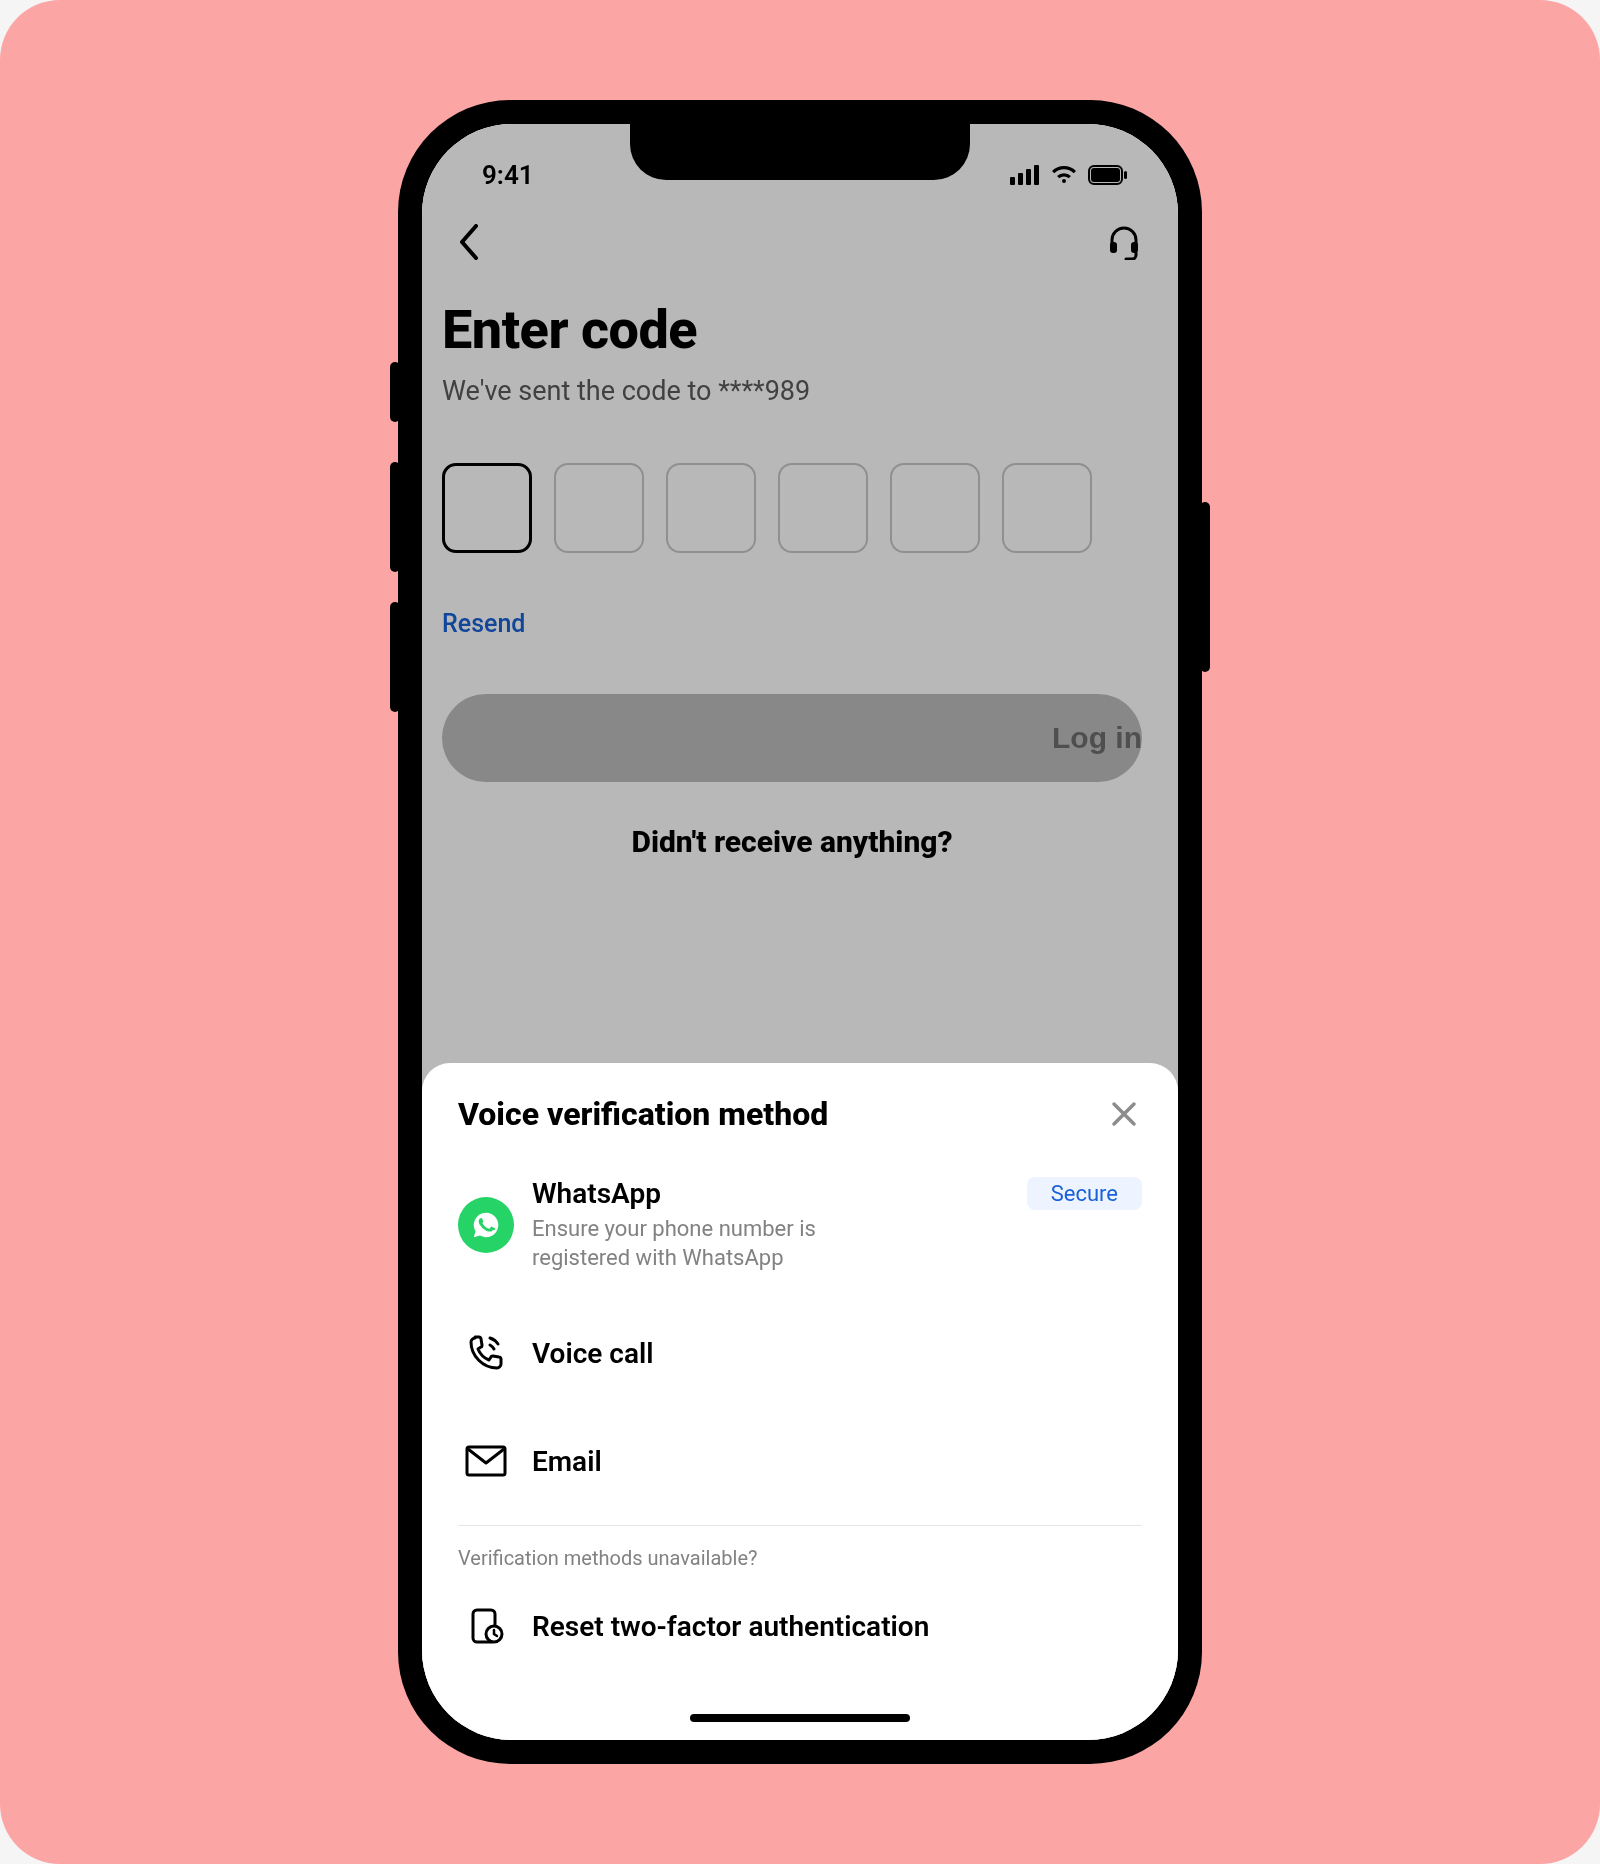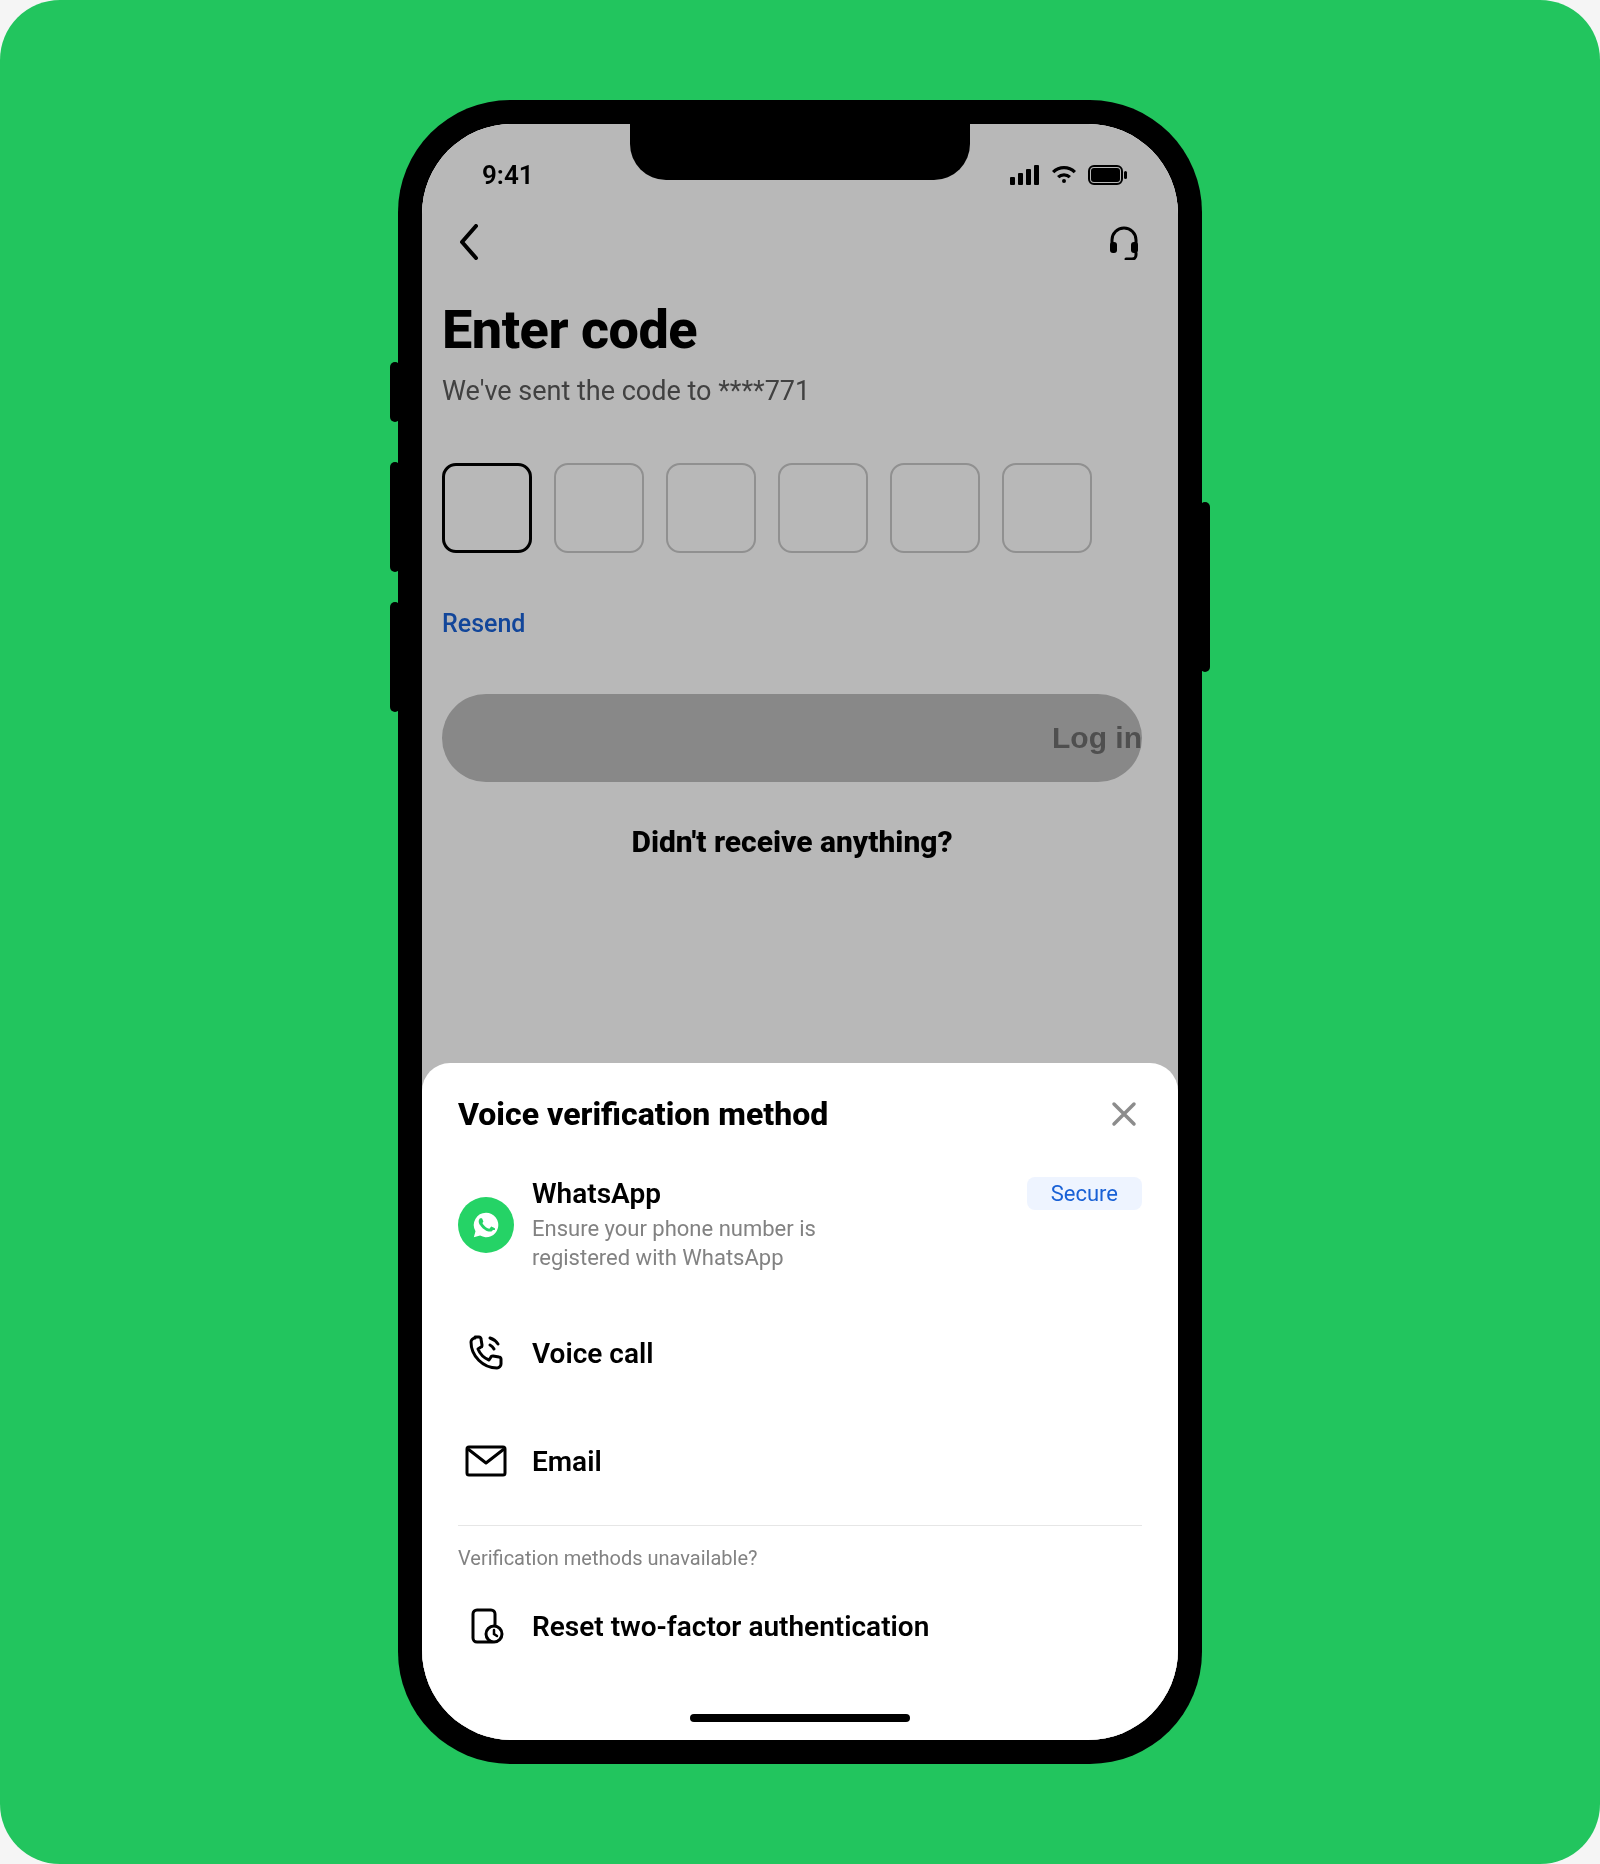--- a/index.html
+++ b/index.html
@@ -7,21 +7,21 @@
   body {
     font-family: -apple-system, BlinkMacSystemFont, "Segoe UI", Roboto, Helvetica, Arial, sans-serif;
     background: #f5f5f5;
     display: flex;
     align-items: flex-start;
     justify-content: center;
   }
   .stage {
     width: 1600px;
     height: 1864px;
-    background: #22c55e;
+    background: #fca5a5;
     border-radius: 60px;
     position: relative;
     display: flex;
     align-items: center;
     justify-content: center;
   }
   
   .phone {
     width: 800px;
     height: 1660px;
@@ -264,21 +264,21 @@
                 <path d="M6 20v-4a12 12 0 0124 0v4" stroke="#000" stroke-width="3" fill="none" stroke-linecap="round"></path>
                 <rect x="4" y="18" width="7" height="11" rx="3" fill="#000"></rect>
                 <rect x="25" y="18" width="7" height="11" rx="3" fill="#000"></rect>
                 <path d="M30 29v2a4 4 0 01-4 4h-6" stroke="#000" stroke-width="3" fill="none" stroke-linecap="round"></path>
               </svg>
           </div>
         </div>
 
         <div class="content">
           <h1 class="title">Enter code</h1>
-          <p class="subtitle">We've sent the code to ****771</p>
+          <p class="subtitle">We've sent the code to ****989</p>
 
           <div class="code-row">
             <div class="code-box active"></div>
             <div class="code-box"></div>
             <div class="code-box"></div>
             <div class="code-box"></div>
             <div class="code-box"></div>
             <div class="code-box"></div>
           </div>
 

